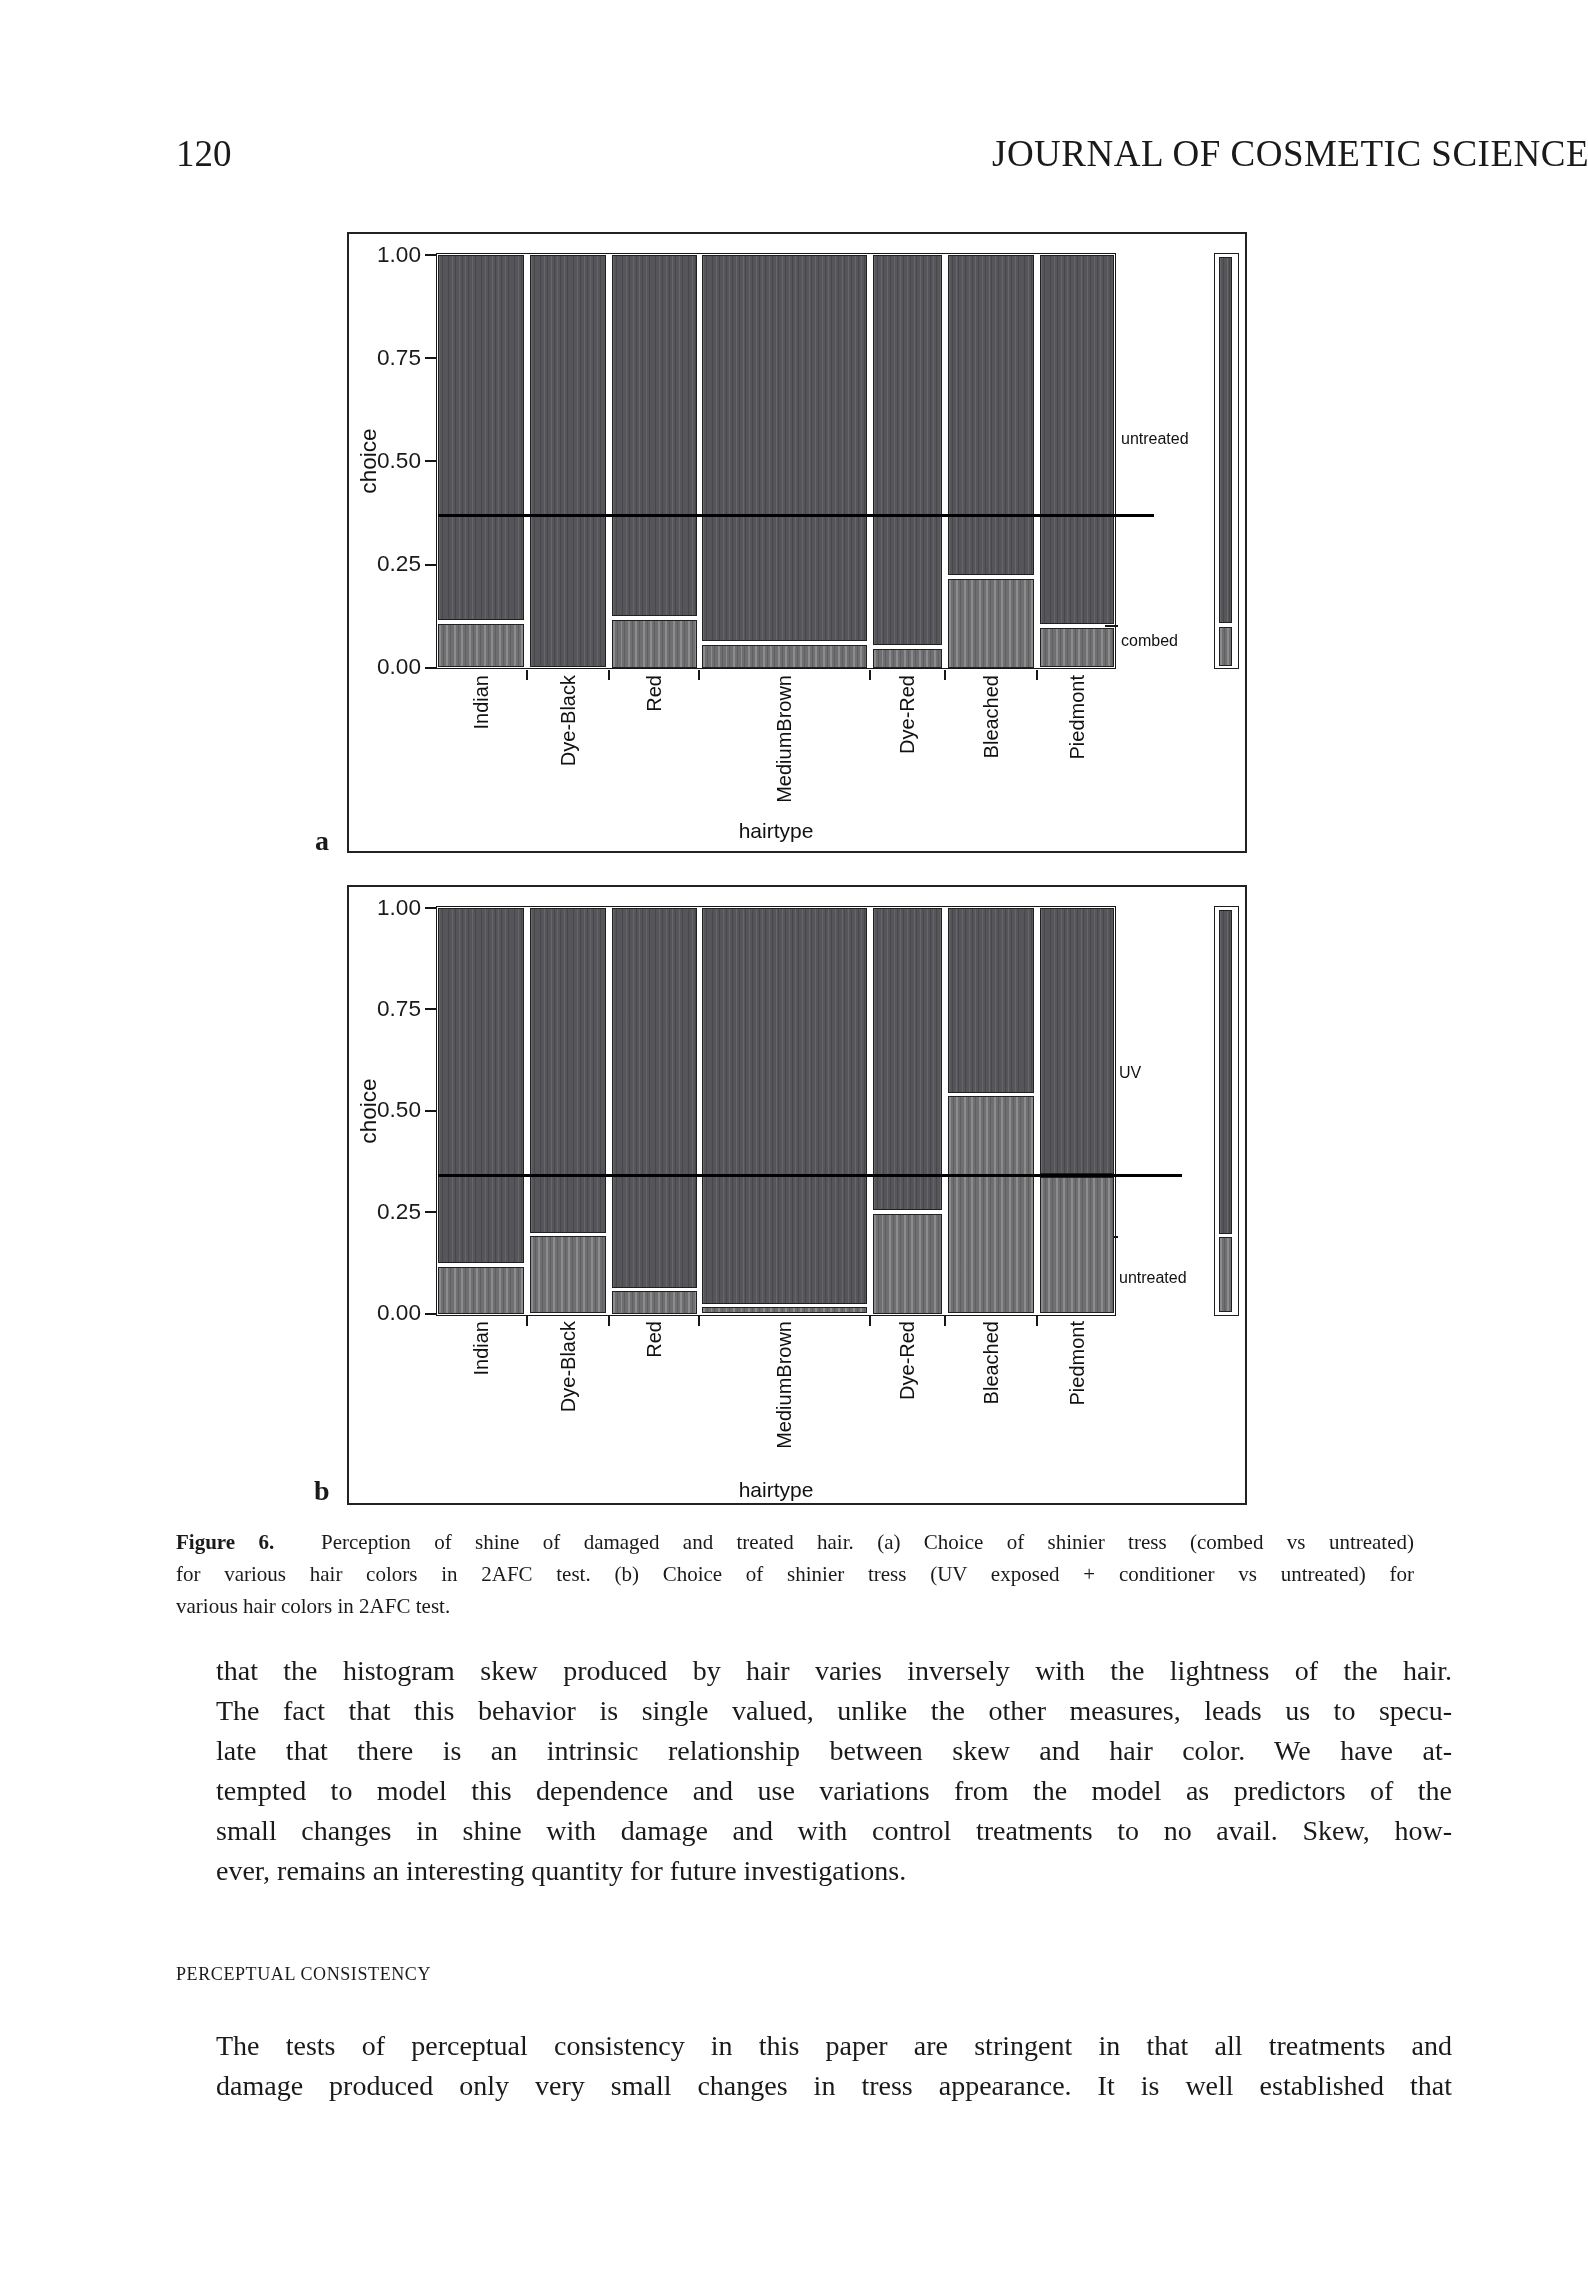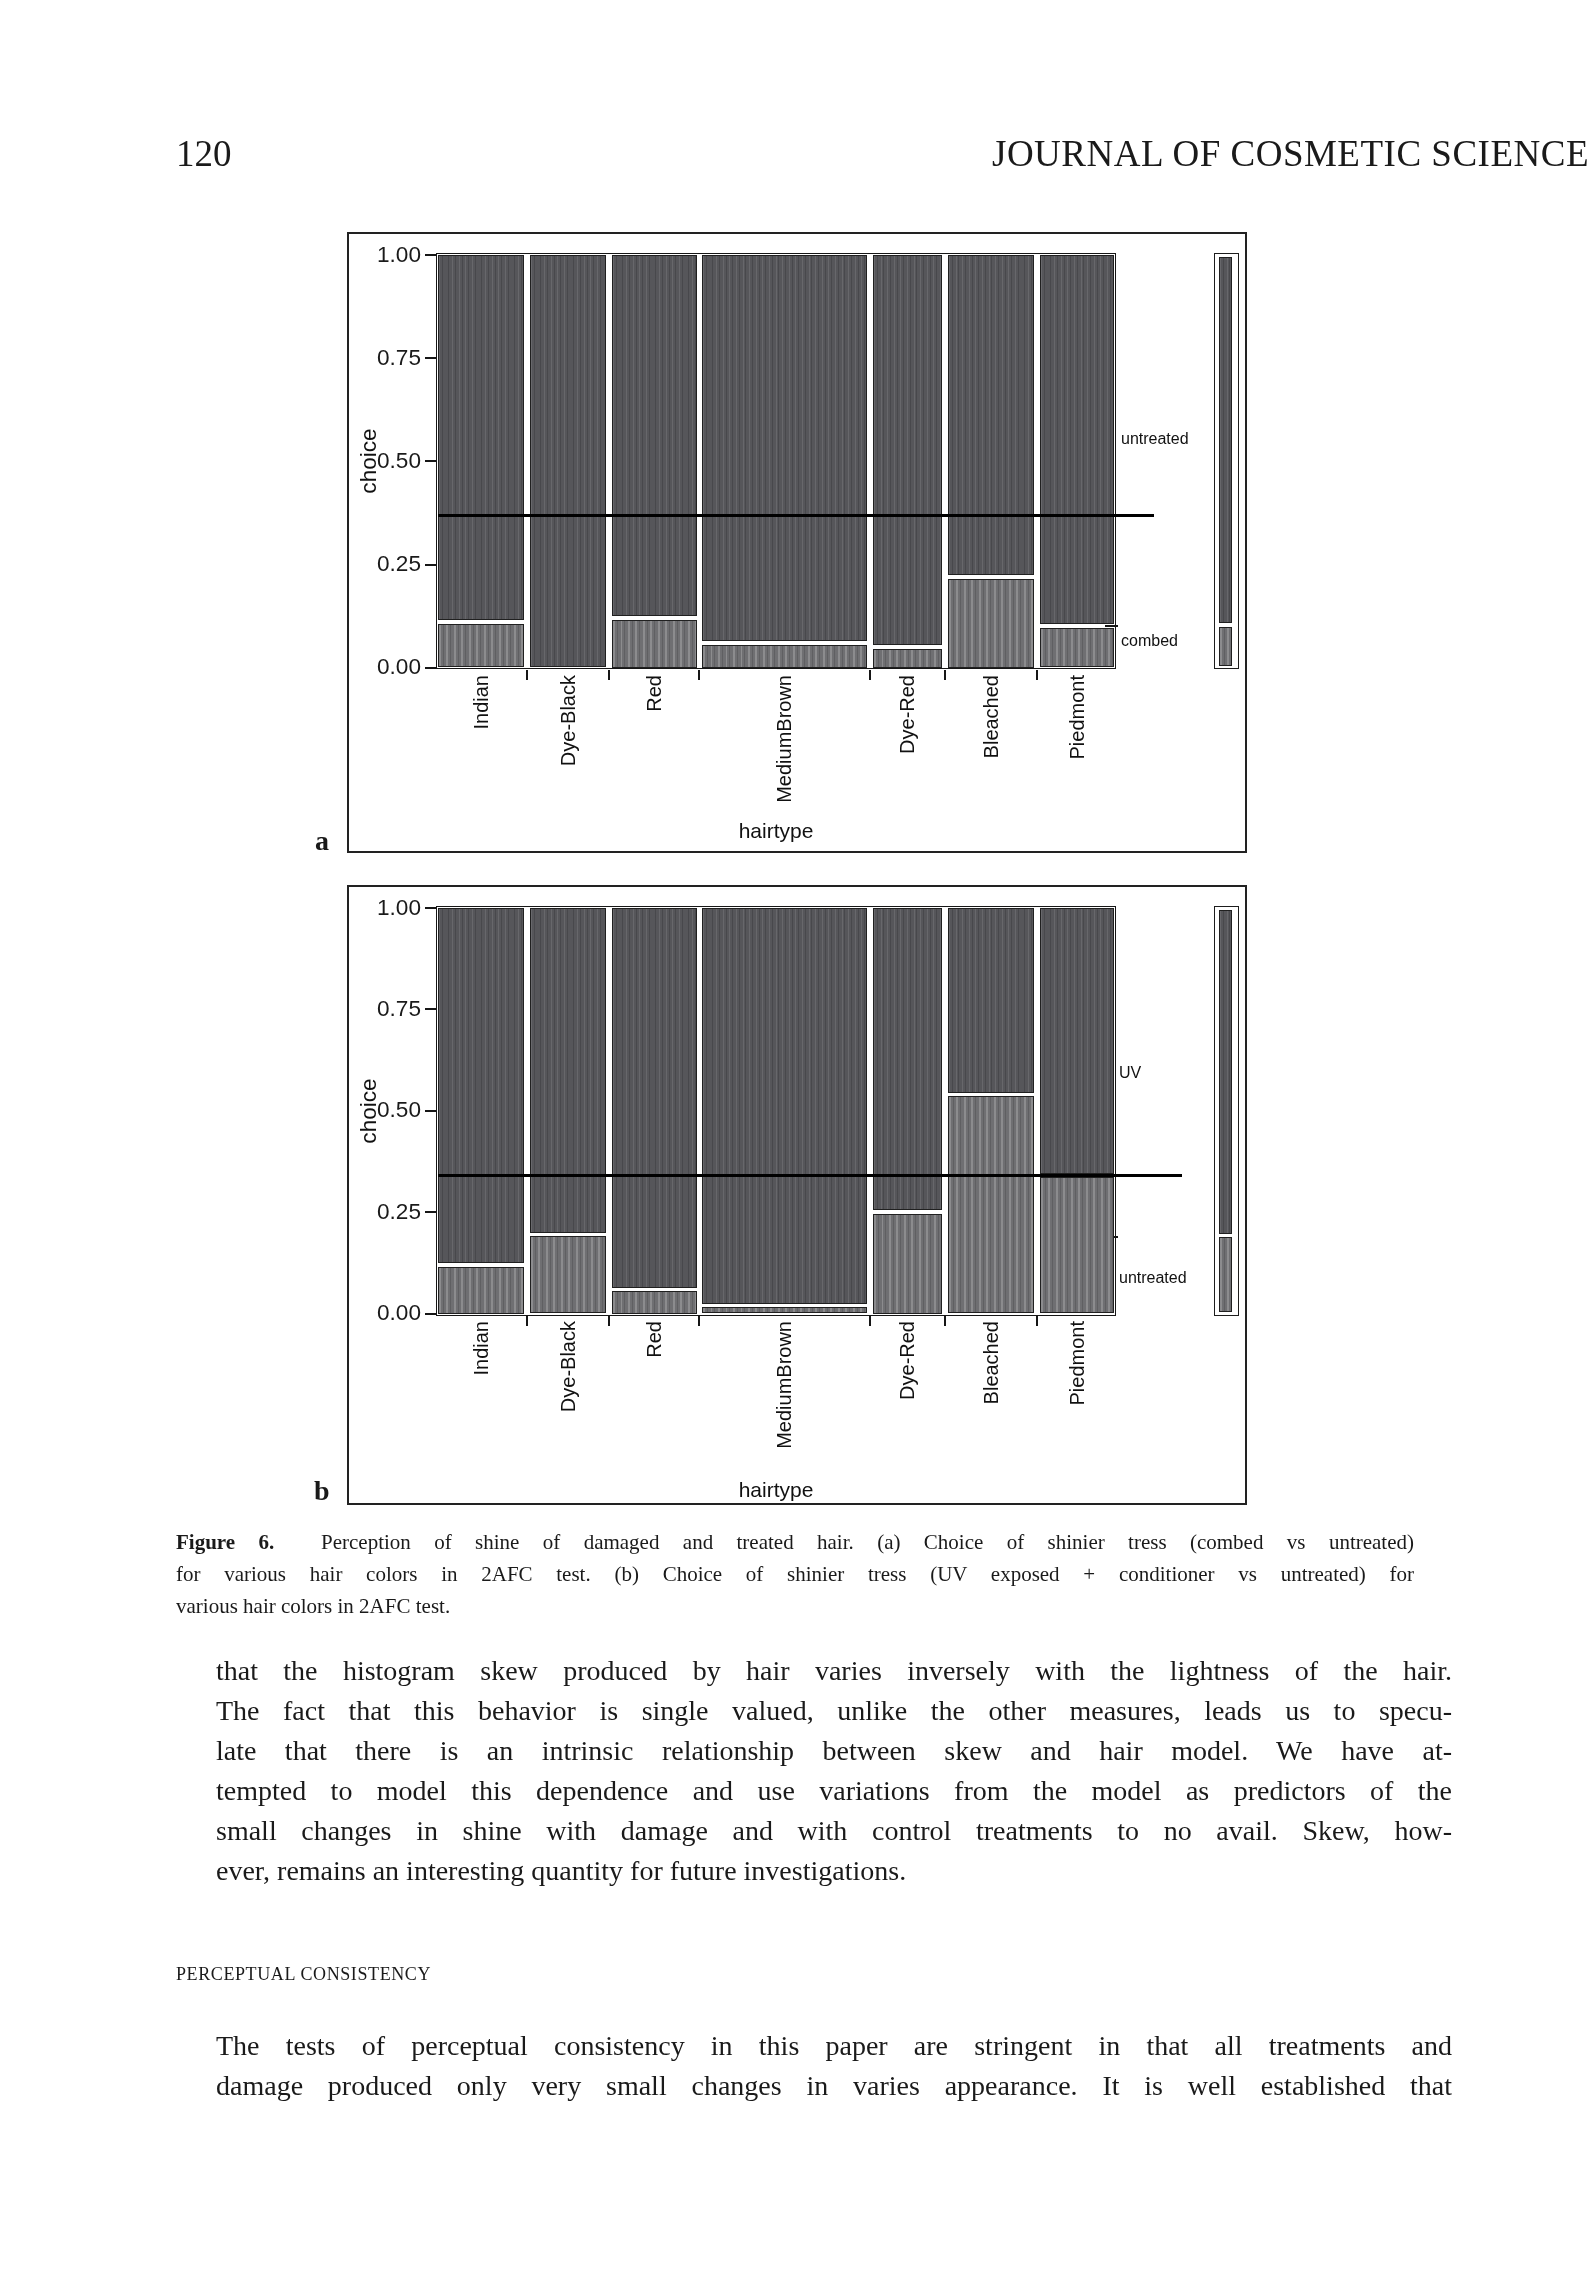--- a/index.html
+++ b/index.html
@@ -163,27 +163,27 @@
 
   <div class="abs caption" style="left:176px; top:1526px;">
     <div class="capline jlast"><span class="caplabel">Figure 6.</span>&nbsp; <span>Perception of shine of damaged and treated hair. (a) Choice of shinier tress (combed vs untreated)</span></div>
     <div class="capline jlast">for various hair colors in 2AFC test. (b) Choice of shinier tress (UV exposed + conditioner vs untreated) for</div>
     <div class="capline">various hair colors in 2AFC test.</div>
   </div>
 
   <div class="abs bodytext" style="left:176px; top:1651px;">
     <div class="bline jlast">that the histogram skew produced by hair varies inversely with the lightness of the hair.</div>
     <div class="bline jlast">The fact that this behavior is single valued, unlike the other measures, leads us to specu-</div>
-    <div class="bline jlast">late that there is an intrinsic relationship between skew and hair model. We have at-</div>
+    <div class="bline jlast">late that there is an intrinsic relationship between skew and hair color. We have at-</div>
     <div class="bline jlast">tempted to model this dependence and use variations from the model as predictors of the</div>
     <div class="bline jlast">small changes in shine with damage and with control treatments to no avail. Skew, how-</div>
     <div class="bline">ever, remains an interesting quantity for future investigations.</div>
   </div>
 
   <div class="abs secheading" style="left:176px; top:1964px;">PERCEPTUAL CONSISTENCY</div>
 
   <div class="abs bodytext" style="left:176px; top:2026px;">
     <div class="bline jlast">The tests of perceptual consistency in this paper are stringent in that all treatments and</div>
-    <div class="bline jlast">damage produced only very small changes in varies appearance. It is well established that</div>
+    <div class="bline jlast">damage produced only very small changes in tress appearance. It is well established that</div>
   </div>
 
 </div>
 
 
 </body></html>

